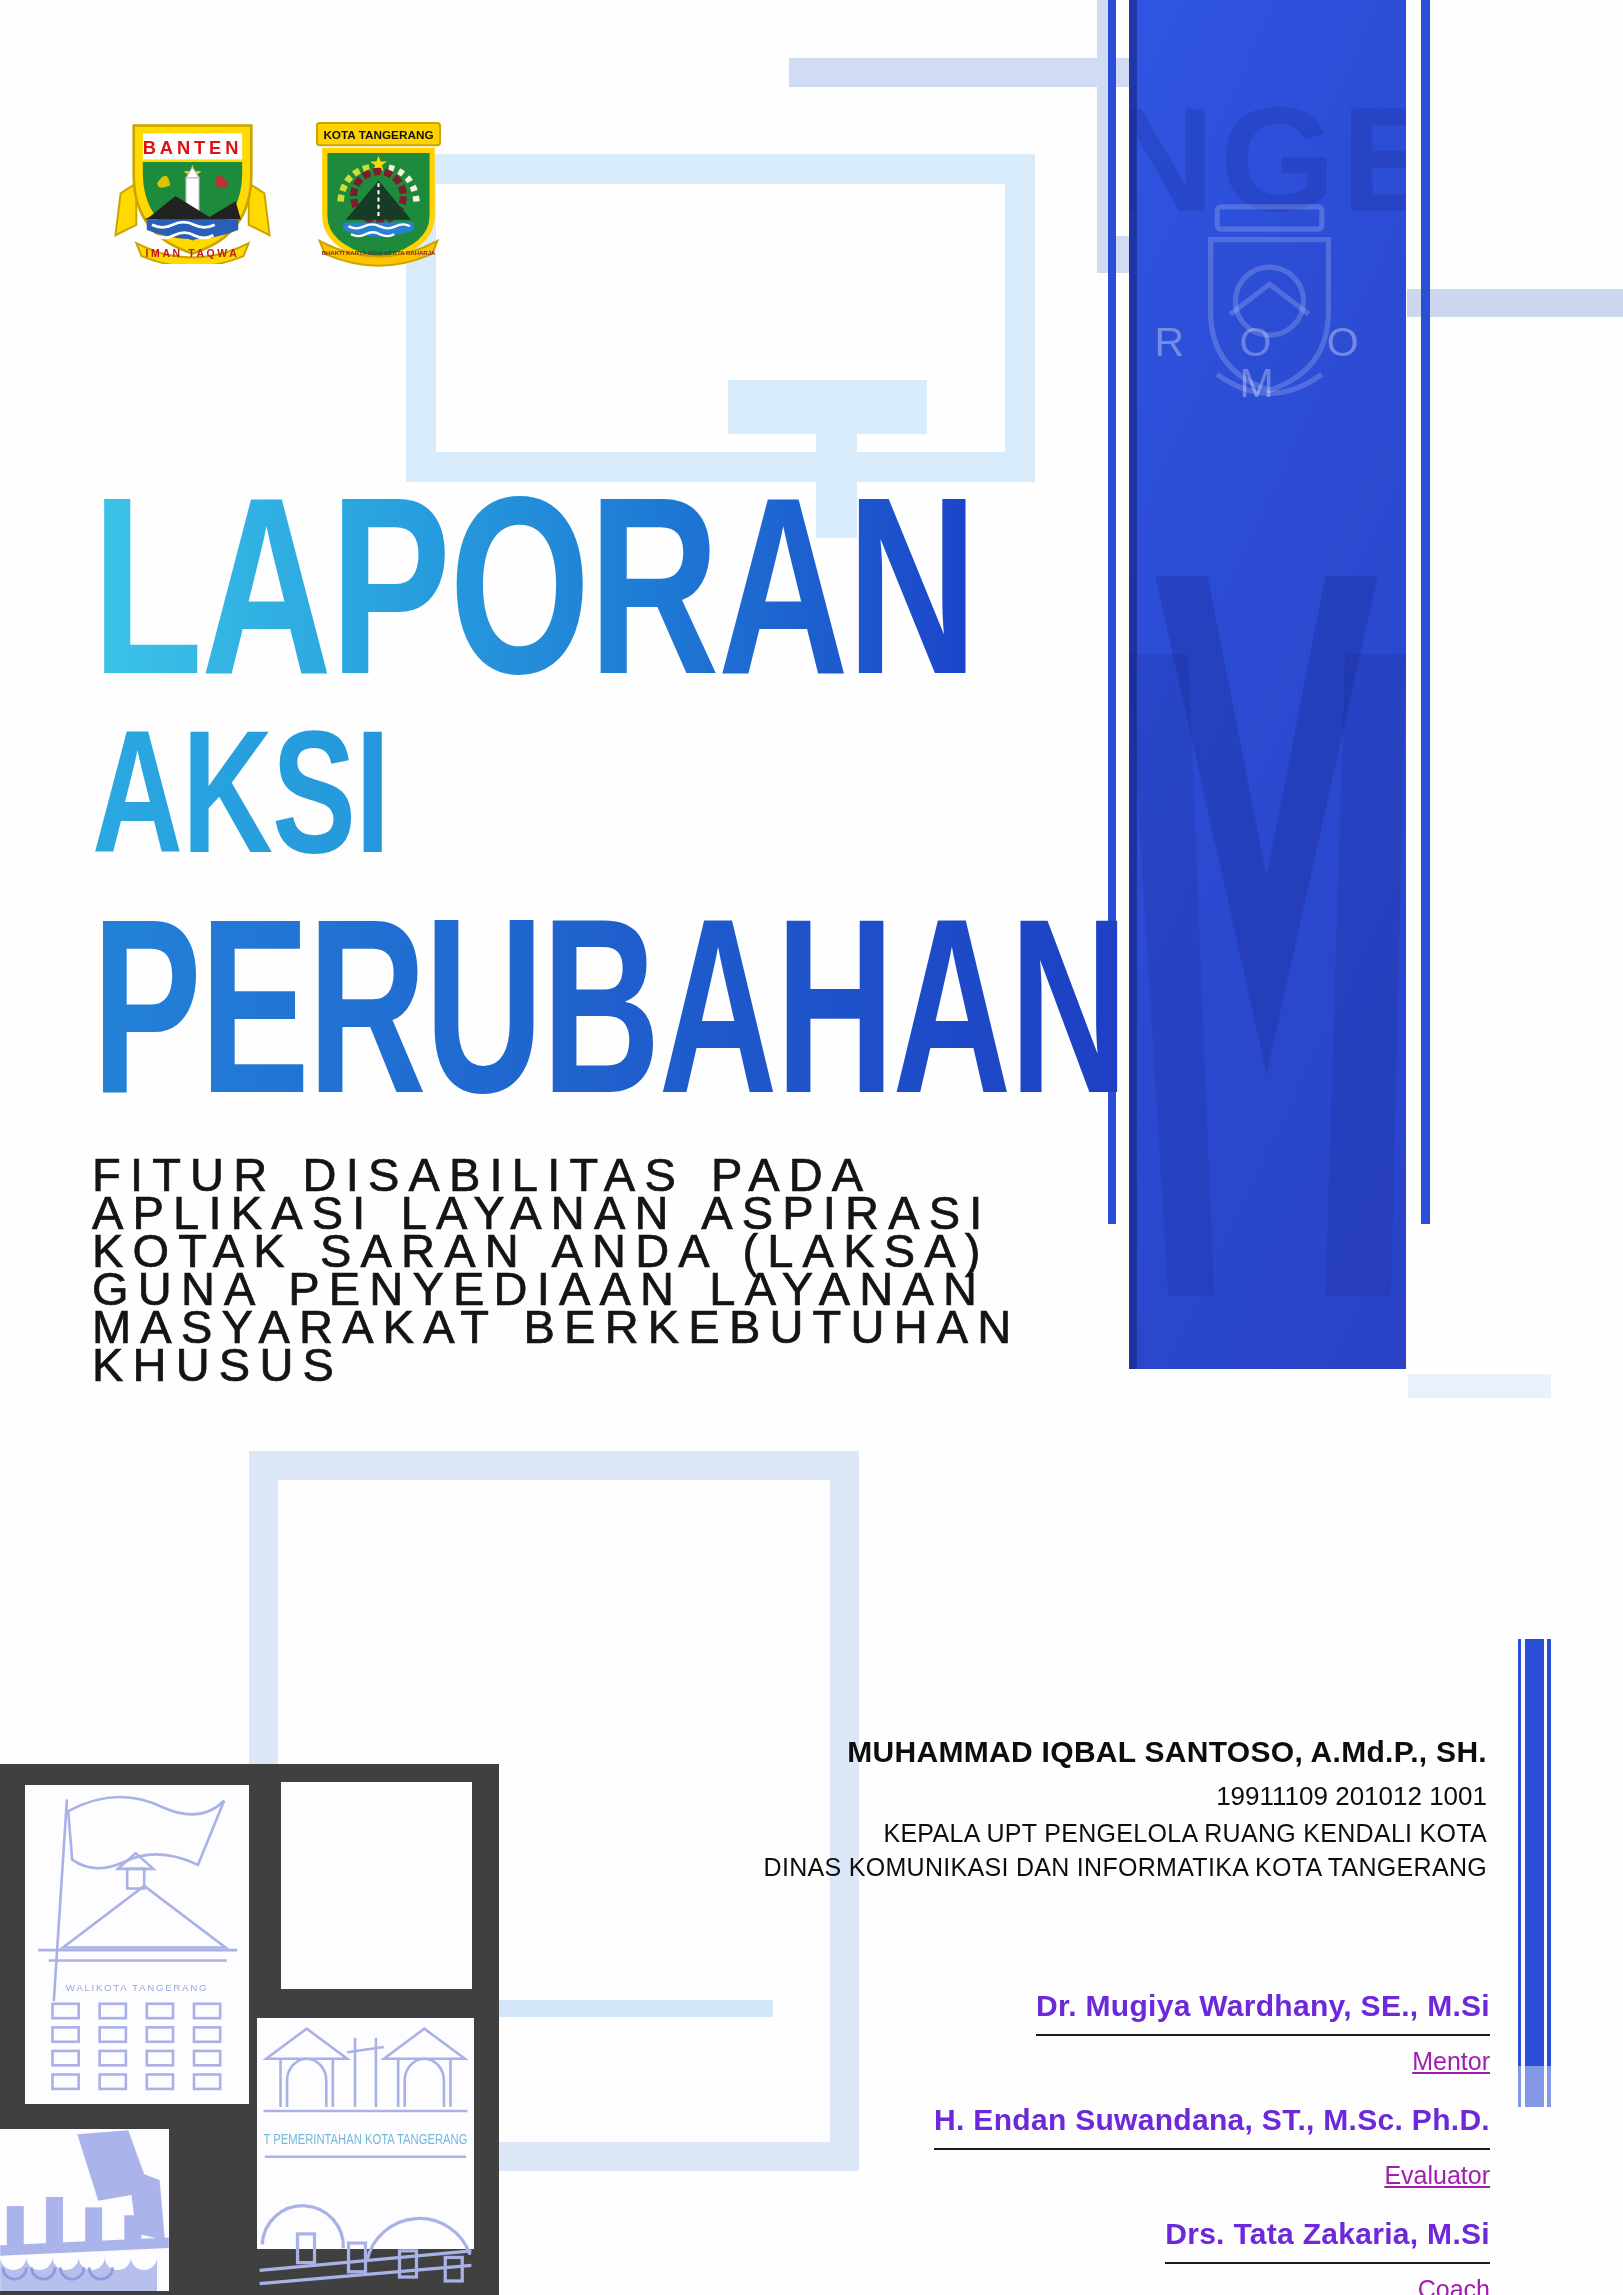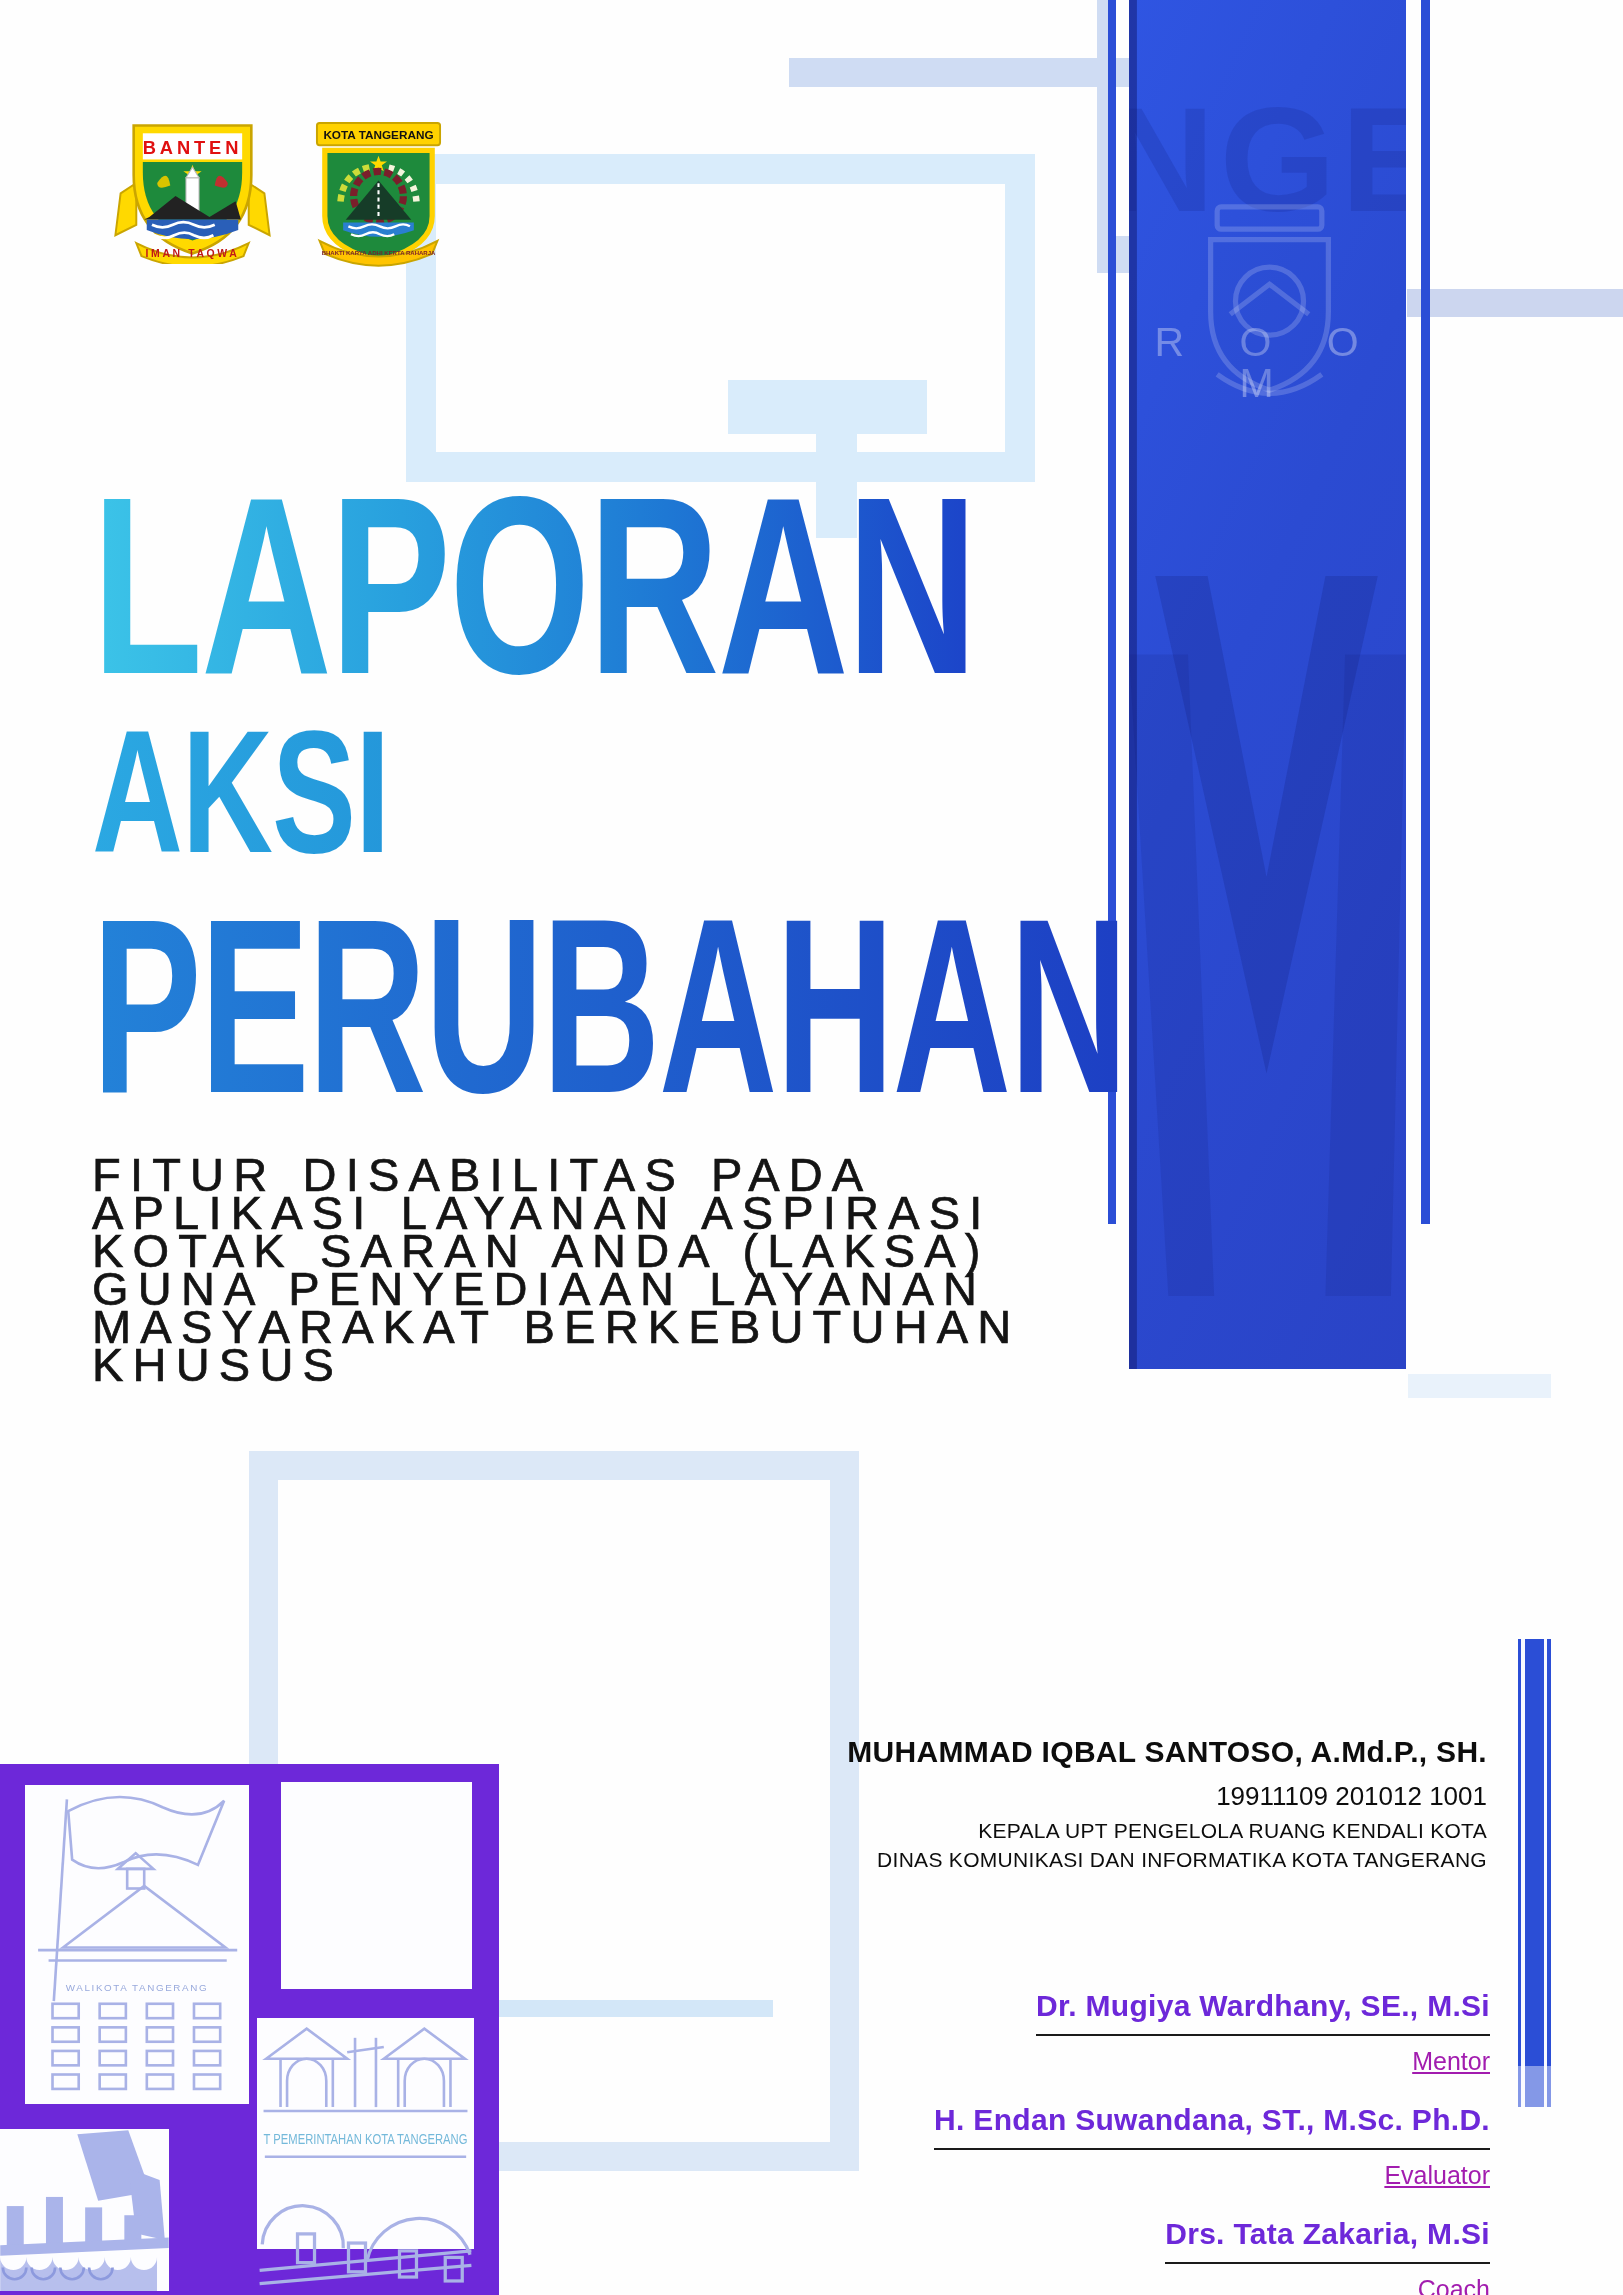--- a/index.html
+++ b/index.html
@@ -54,31 +54,31 @@
     background-image:linear-gradient(90deg,#2382d8 0%,#1f60cd 50%,#1d3fc4 100%);}
 
   
   .subtitle{left:92px;top:1156px;z-index:5;font-size:47px;line-height:38px;
     letter-spacing:9.2px;word-spacing:3.9px;color:#141414;-webkit-text-stroke:0.7px #141414;}
 
   
   .author{right:136px;top:1735px;z-index:5;text-align:right;color:#0d0d0d;}
   .author .name{font-size:30px;font-weight:700;letter-spacing:0.3px;margin-bottom:6.5px;}
   .author .nip{font-size:26px;margin-bottom:6.5px;margin-top:12px;}
-  .author .pos{font-size:21px;margin-bottom:5.2px;letter-spacing:0.3px;}
+  .author .pos{font-size:25px;margin-bottom:5.2px;letter-spacing:0.3px;}
 
   
   .committee{right:133px;top:1989px;z-index:5;text-align:right;}
   .c-item{margin-bottom:27.5px;}
   .c-name{display:inline-block;font-size:30px;font-weight:700;color:#6d28d9;
     border-bottom:2.6px solid #1a1a1a;padding-bottom:10.5px;letter-spacing:0.3px;}
   .c-role{font-size:25px;color:#a21caf;margin-top:11px;text-decoration:underline;}
 
   
-  .illus{left:0;top:1764px;width:499px;height:531px;background:#6d28d9;z-index:2;}
+  .illus{left:0;top:1764px;width:499px;height:531px;background:#404040;z-index:2;}
   .tile{position:absolute;background:#fdfdff;}
   .tileA{left:25px;top:21px;width:224px;height:319px;}
   .tileB{left:281px;top:17.7px;width:191px;height:207px;}
   .tileC{left:257px;top:254px;width:217px;height:231px;}
   .tileD{left:0;top:365px;width:169px;height:162px;}
   .tile svg{display:block;}
 </style>
 </head>
 <body>
 

